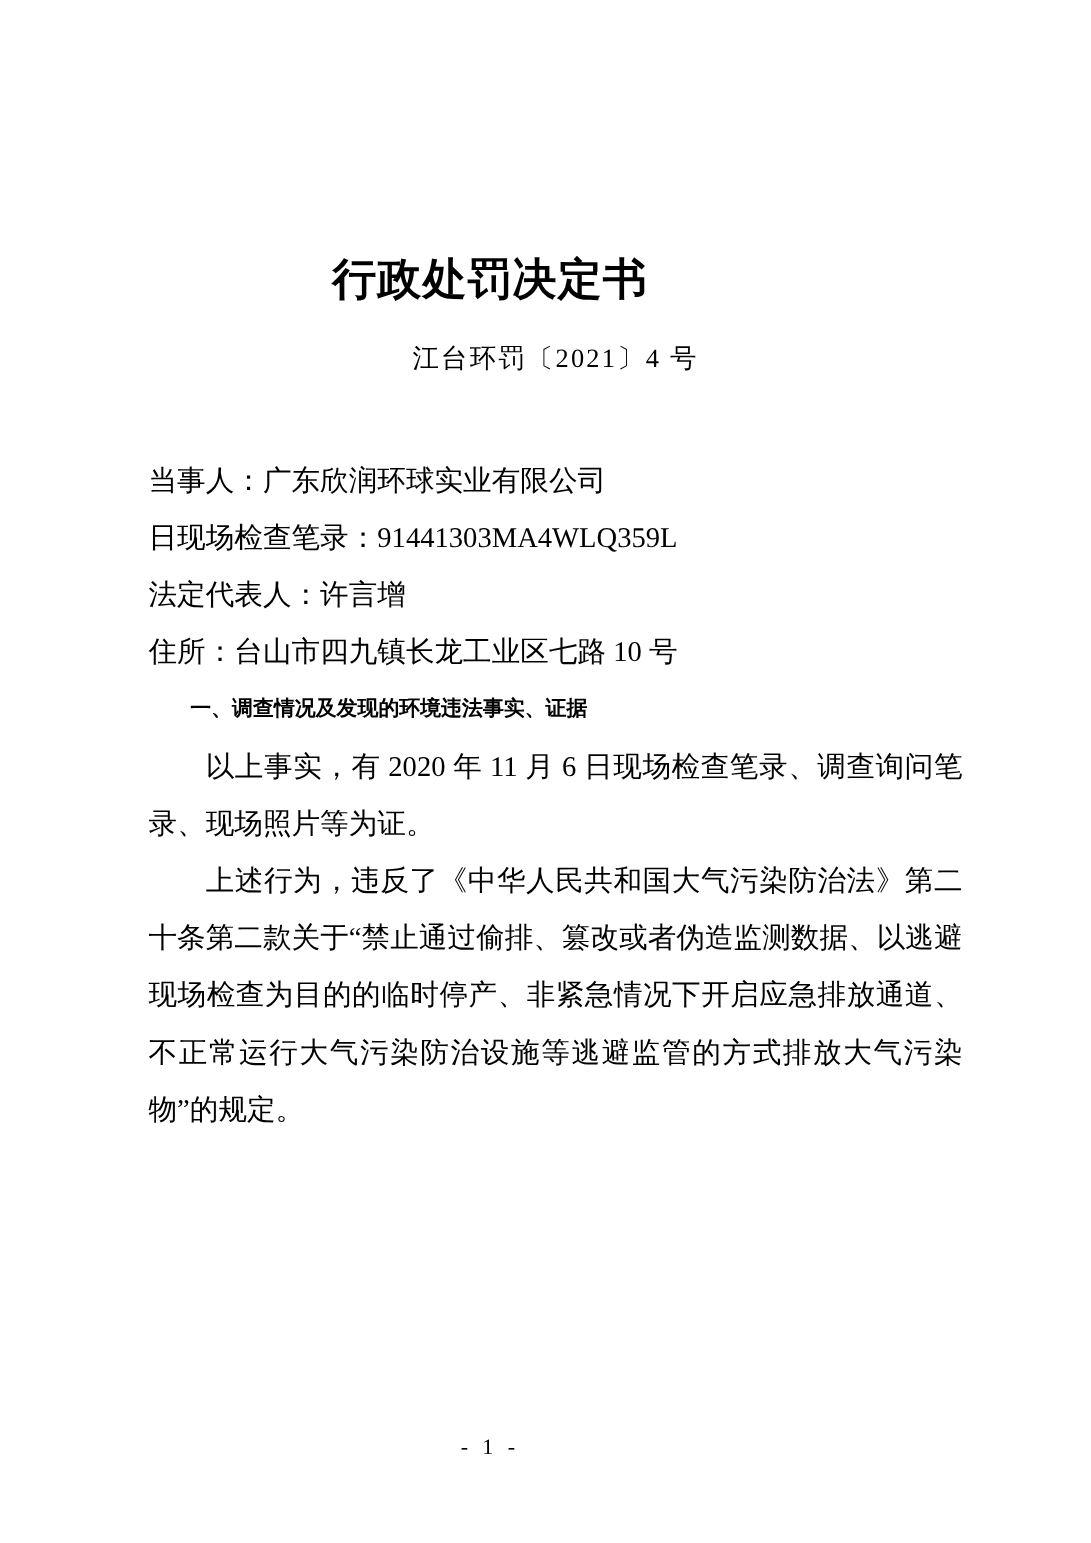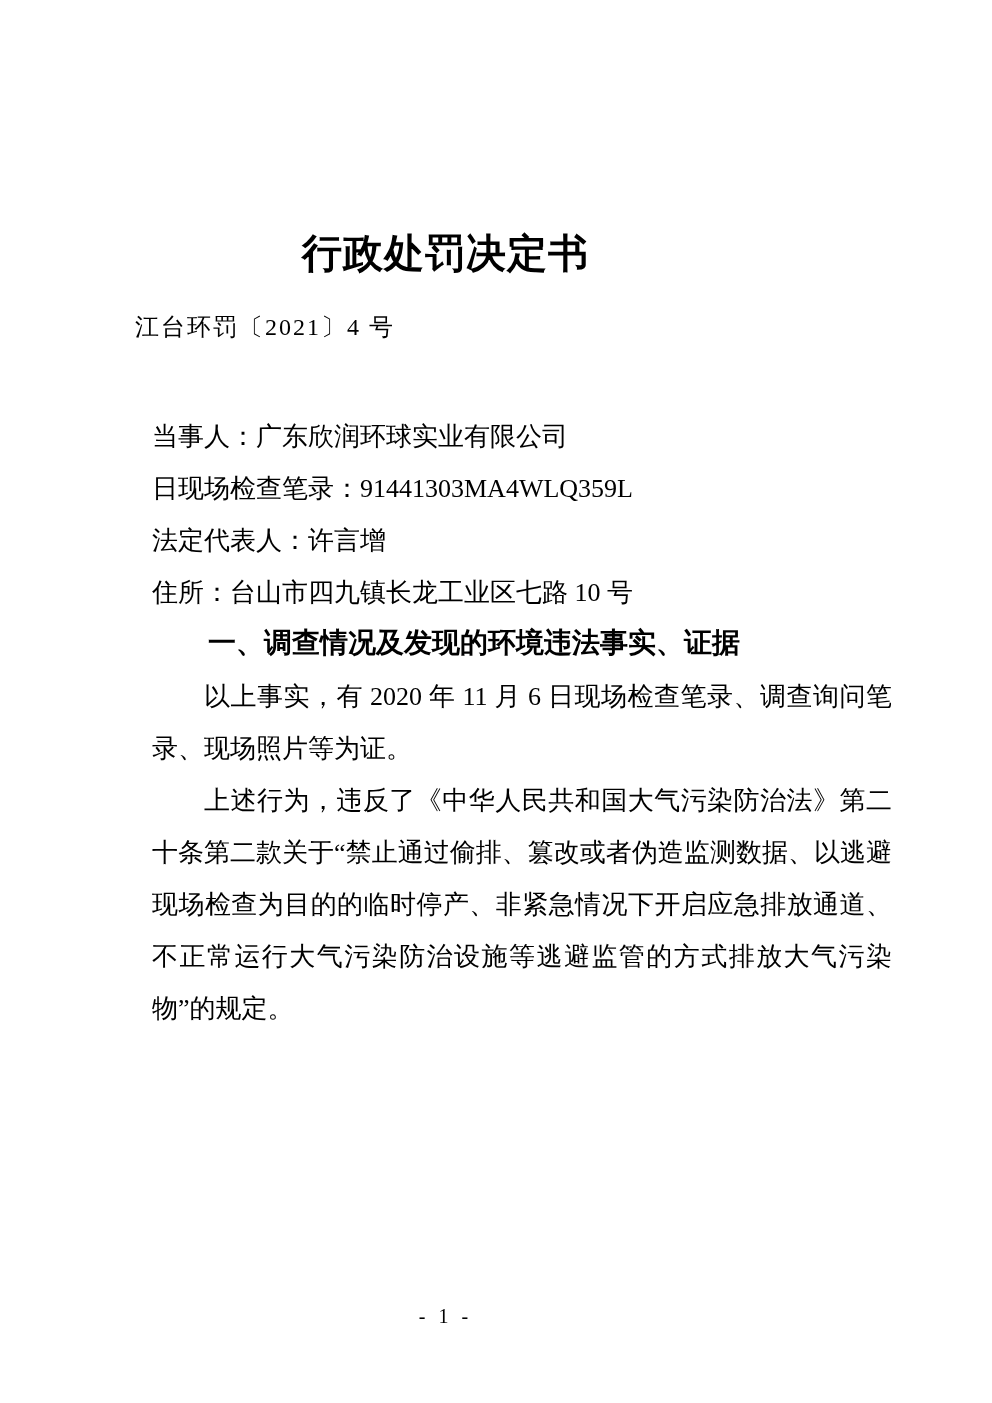--- a/index.html
+++ b/index.html
@@ -27,46 +27,46 @@
     font-weight: bold;
     font-size: 40px;
     line-height: 56px;
     letter-spacing: 1px;
   }
   .doc-number {
     position: absolute;
     top: 310px;
     left: 135px;
     width: 740px;
-    text-align: left;
+    text-align: center;
     font-size: 24px;
     line-height: 34px;
     letter-spacing: 2px;
   }
   .doc-body {
     position: absolute;
     top: 411px;
-    left: 152px;
+    left: 135px;
     width: 740px;
     font-size: 26px;
     line-height: 52px;
     text-align: justify;
   }
   .doc-body p, .doc-body h2 {
     margin: 0;
     padding: 0;
   }
   .info-line {
     text-indent: 0;
   }
   .section-heading {
     text-indent: 2em;
-    font-family: Liberation Mono, monospace;
+    font-family: Liberation Serif, serif;
     font-weight: bold;
-    font-size: 28px;
+    font-size: 19px;
     line-height: 52px;
   }
   .para {
     text-indent: 2em;
   }
   .page-footer {
     position: absolute;
     top: 1301px;
     left: 0;
     width: 100%;

